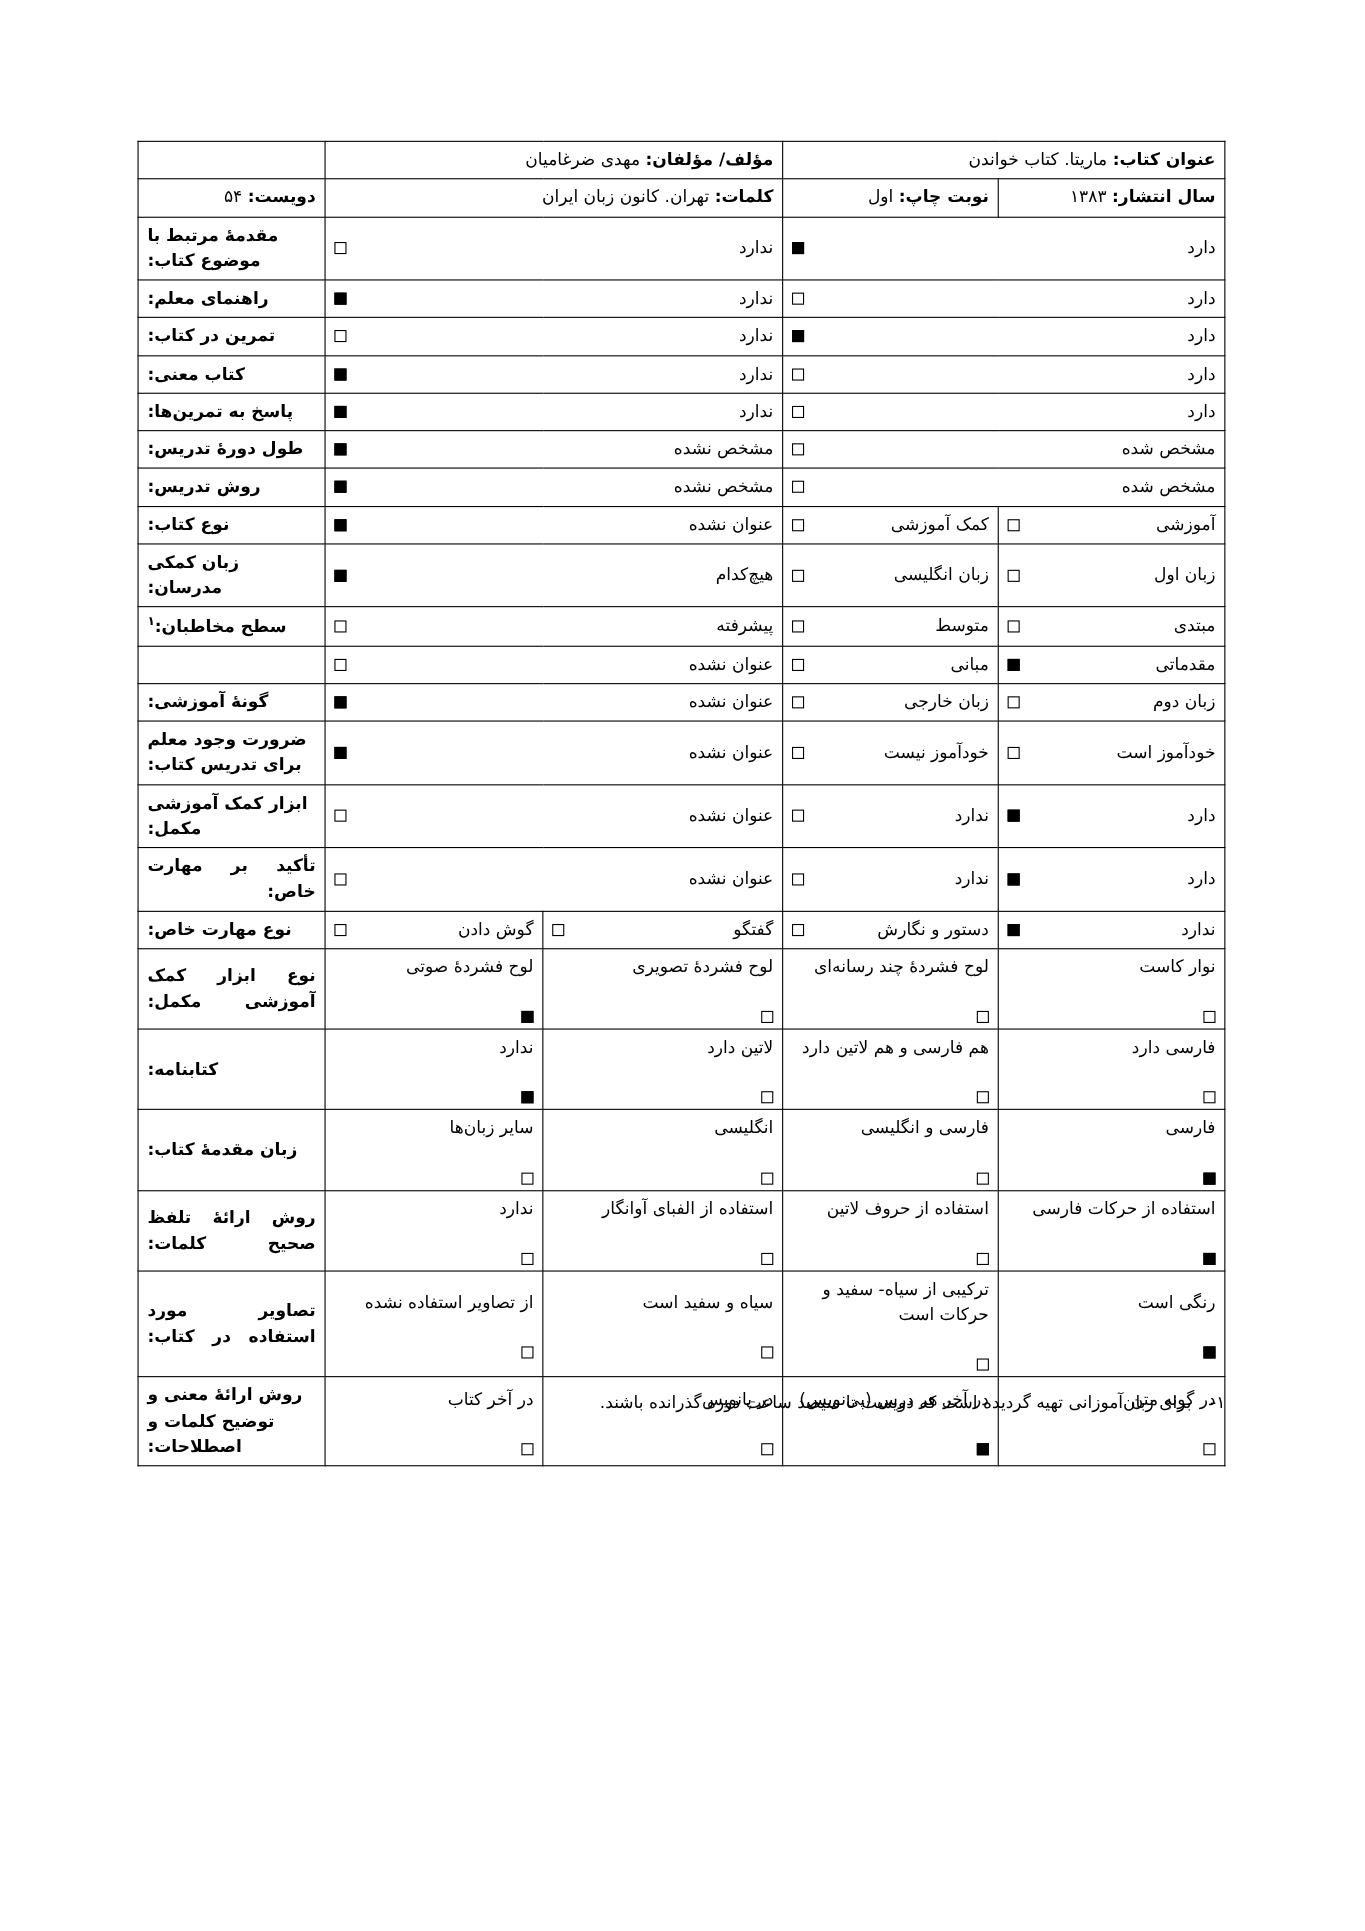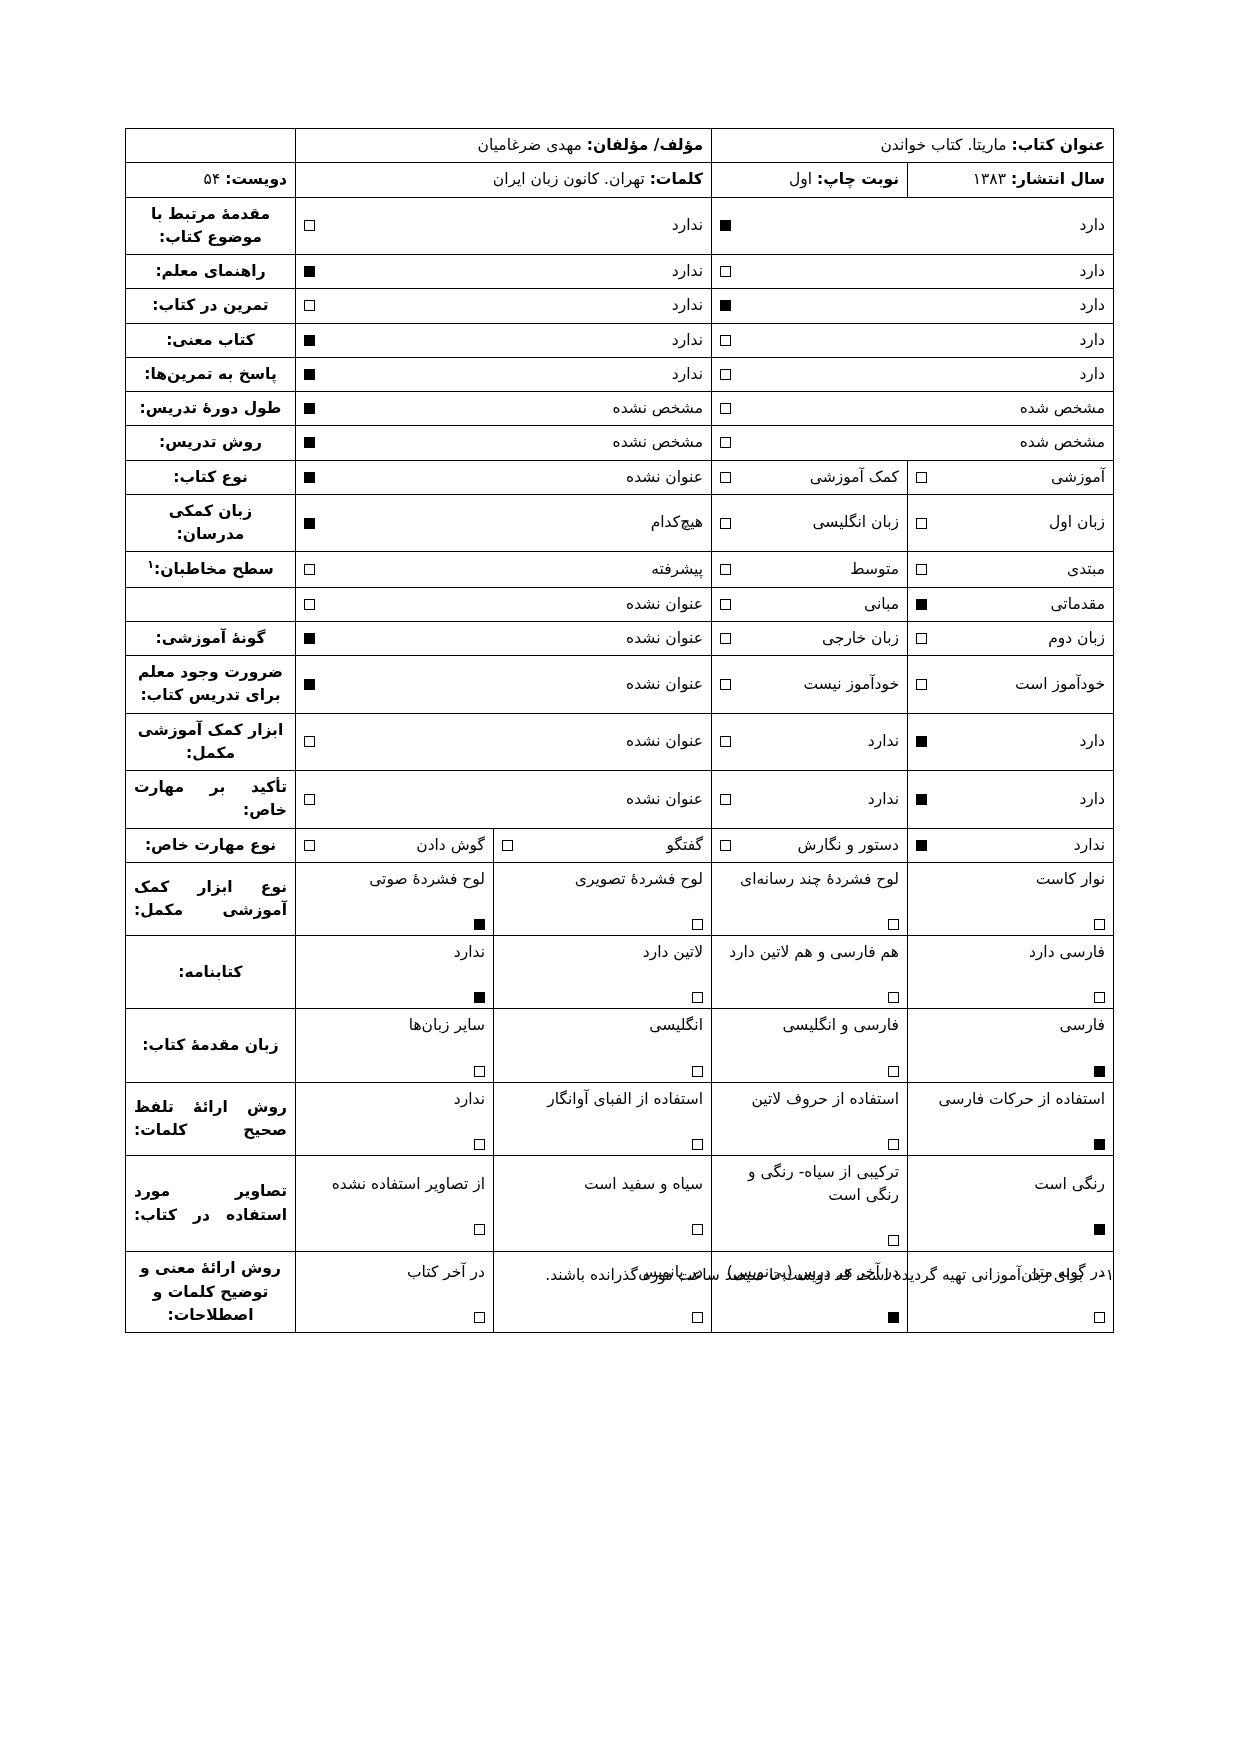--- a/index.html
+++ b/index.html
@@ -35,21 +35,21 @@
   }
   table.form td {
     border: 1.6px solid #000;
     padding: 5px 8px;
     vertical-align: middle;
     font-size: 15.5px;
     line-height: 1.5;
   }
   .lbl {
     font-weight: bold;
-    text-align: center;
+    text-align: left;
     white-space: normal;
   }
   .lbl.just {
     text-align: justify;
     text-align-last: justify;
   }
   .hdr-val {
     font-weight: normal;
     text-align: right;
   }
@@ -561,21 +561,21 @@
           </tr>
           <tr class="tworow">
             <td class="opt" colspan="1">
               <div class="cellrow">
                 <span class="txt">رنگی است</span>
                 <span class="box checked"></span>
               </div>
             </td>
             <td class="opt" colspan="1">
               <div class="cellrow">
-                <span class="txt">ترکیبی از سیاه- رنگی و رنگی است</span>
+                <span class="txt">ترکیبی از سیاه- سفید و حرکات است</span>
                 <span class="box"></span>
               </div>
             </td>
             <td class="opt" colspan="1">
               <div class="cellrow">
                 <span class="txt">سیاه و سفید است</span>
                 <span class="box"></span>
               </div>
             </td>
             <td class="opt" colspan="1">

